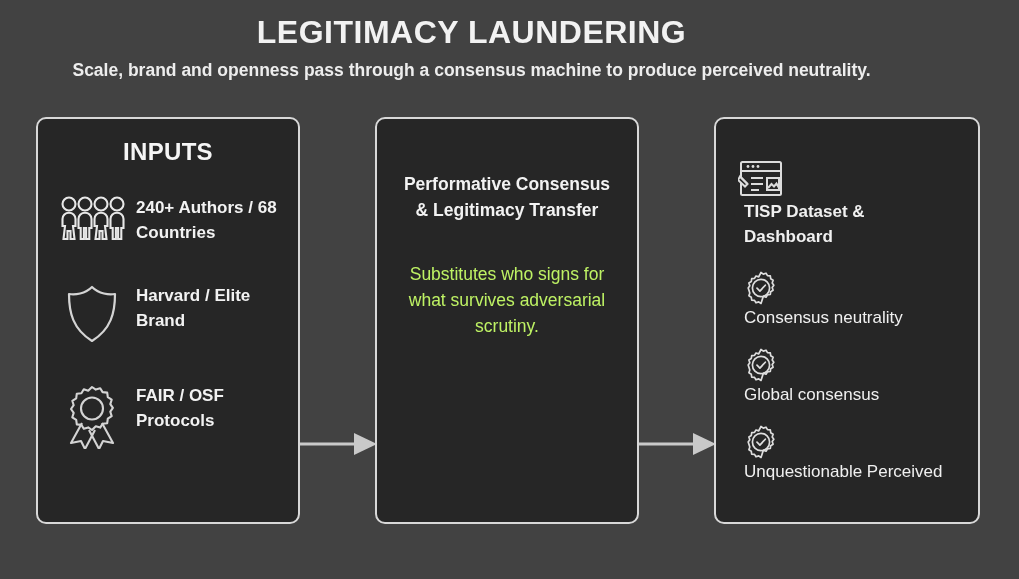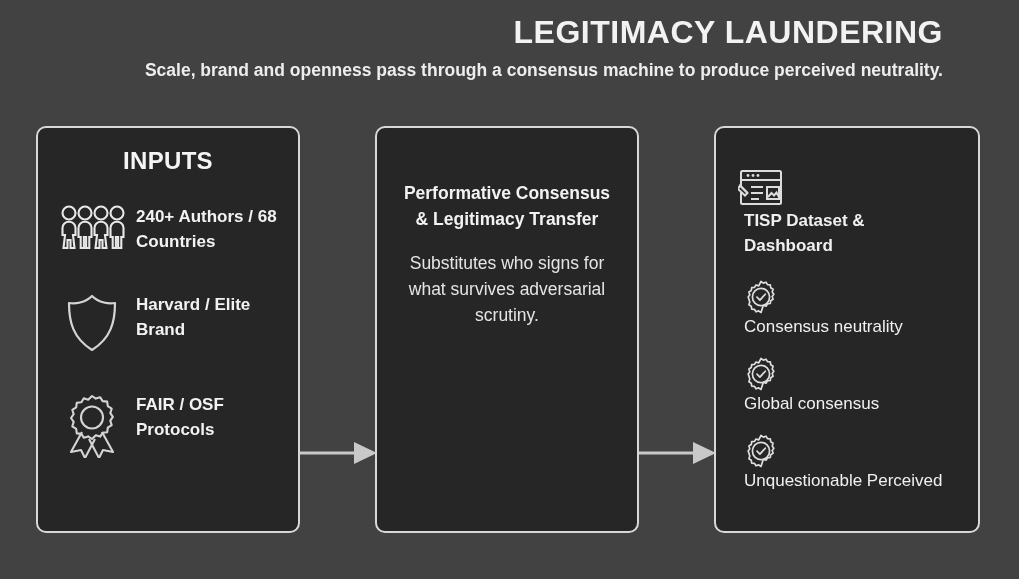--- a/index.html
+++ b/index.html
@@ -14,21 +14,21 @@
     background: #424242;
     font-family: "Liberation Sans", sans-serif;
     color: #f0f0f0;
     position: relative;
   }
 
   
   .header {
     width: 943px;
     padding-top: 12px;
-    text-align: right;
+    text-align: center;
   }
 
   .main-title {
     font-size: 32px;
     font-weight: bold;
     letter-spacing: 0.5px;
     color: #f2f2f2;
     line-height: 40px;
   }
 
@@ -37,21 +37,21 @@
     font-weight: bold;
     color: #ededed;
     line-height: 24px;
     margin-top: 6px;
   }
 
   
   .stage {
     position: absolute;
     left: 0;
-    top: 126px;
+    top: 117px;
     width: 810px;
     height: 410px;
   }
 
   .panel {
     position: absolute;
     top: 0;
     height: 407px;
     background: #262626;
     border: 2px solid #d8d8d8;
@@ -126,25 +126,25 @@
     margin-top: 34px;
     text-align: center;
     font-size: 17.5px;
     font-weight: bold;
     line-height: 26px;
     color: #f2f2f2;
     padding: 0 6px;
   }
 
   .process-body {
-    margin-top: 18px;
+    margin-top: 38px;
     text-align: center;
     font-size: 17.5px;
     line-height: 26px;
-    color: #e5e5e5;
+    color: #bef264;
     padding: 0 4px;
   }
 
   
   .arrow {
     position: absolute;
     top: 314px;
     height: 26px;
   }
   .arrow-1 { left: 300px; width: 77px; }

